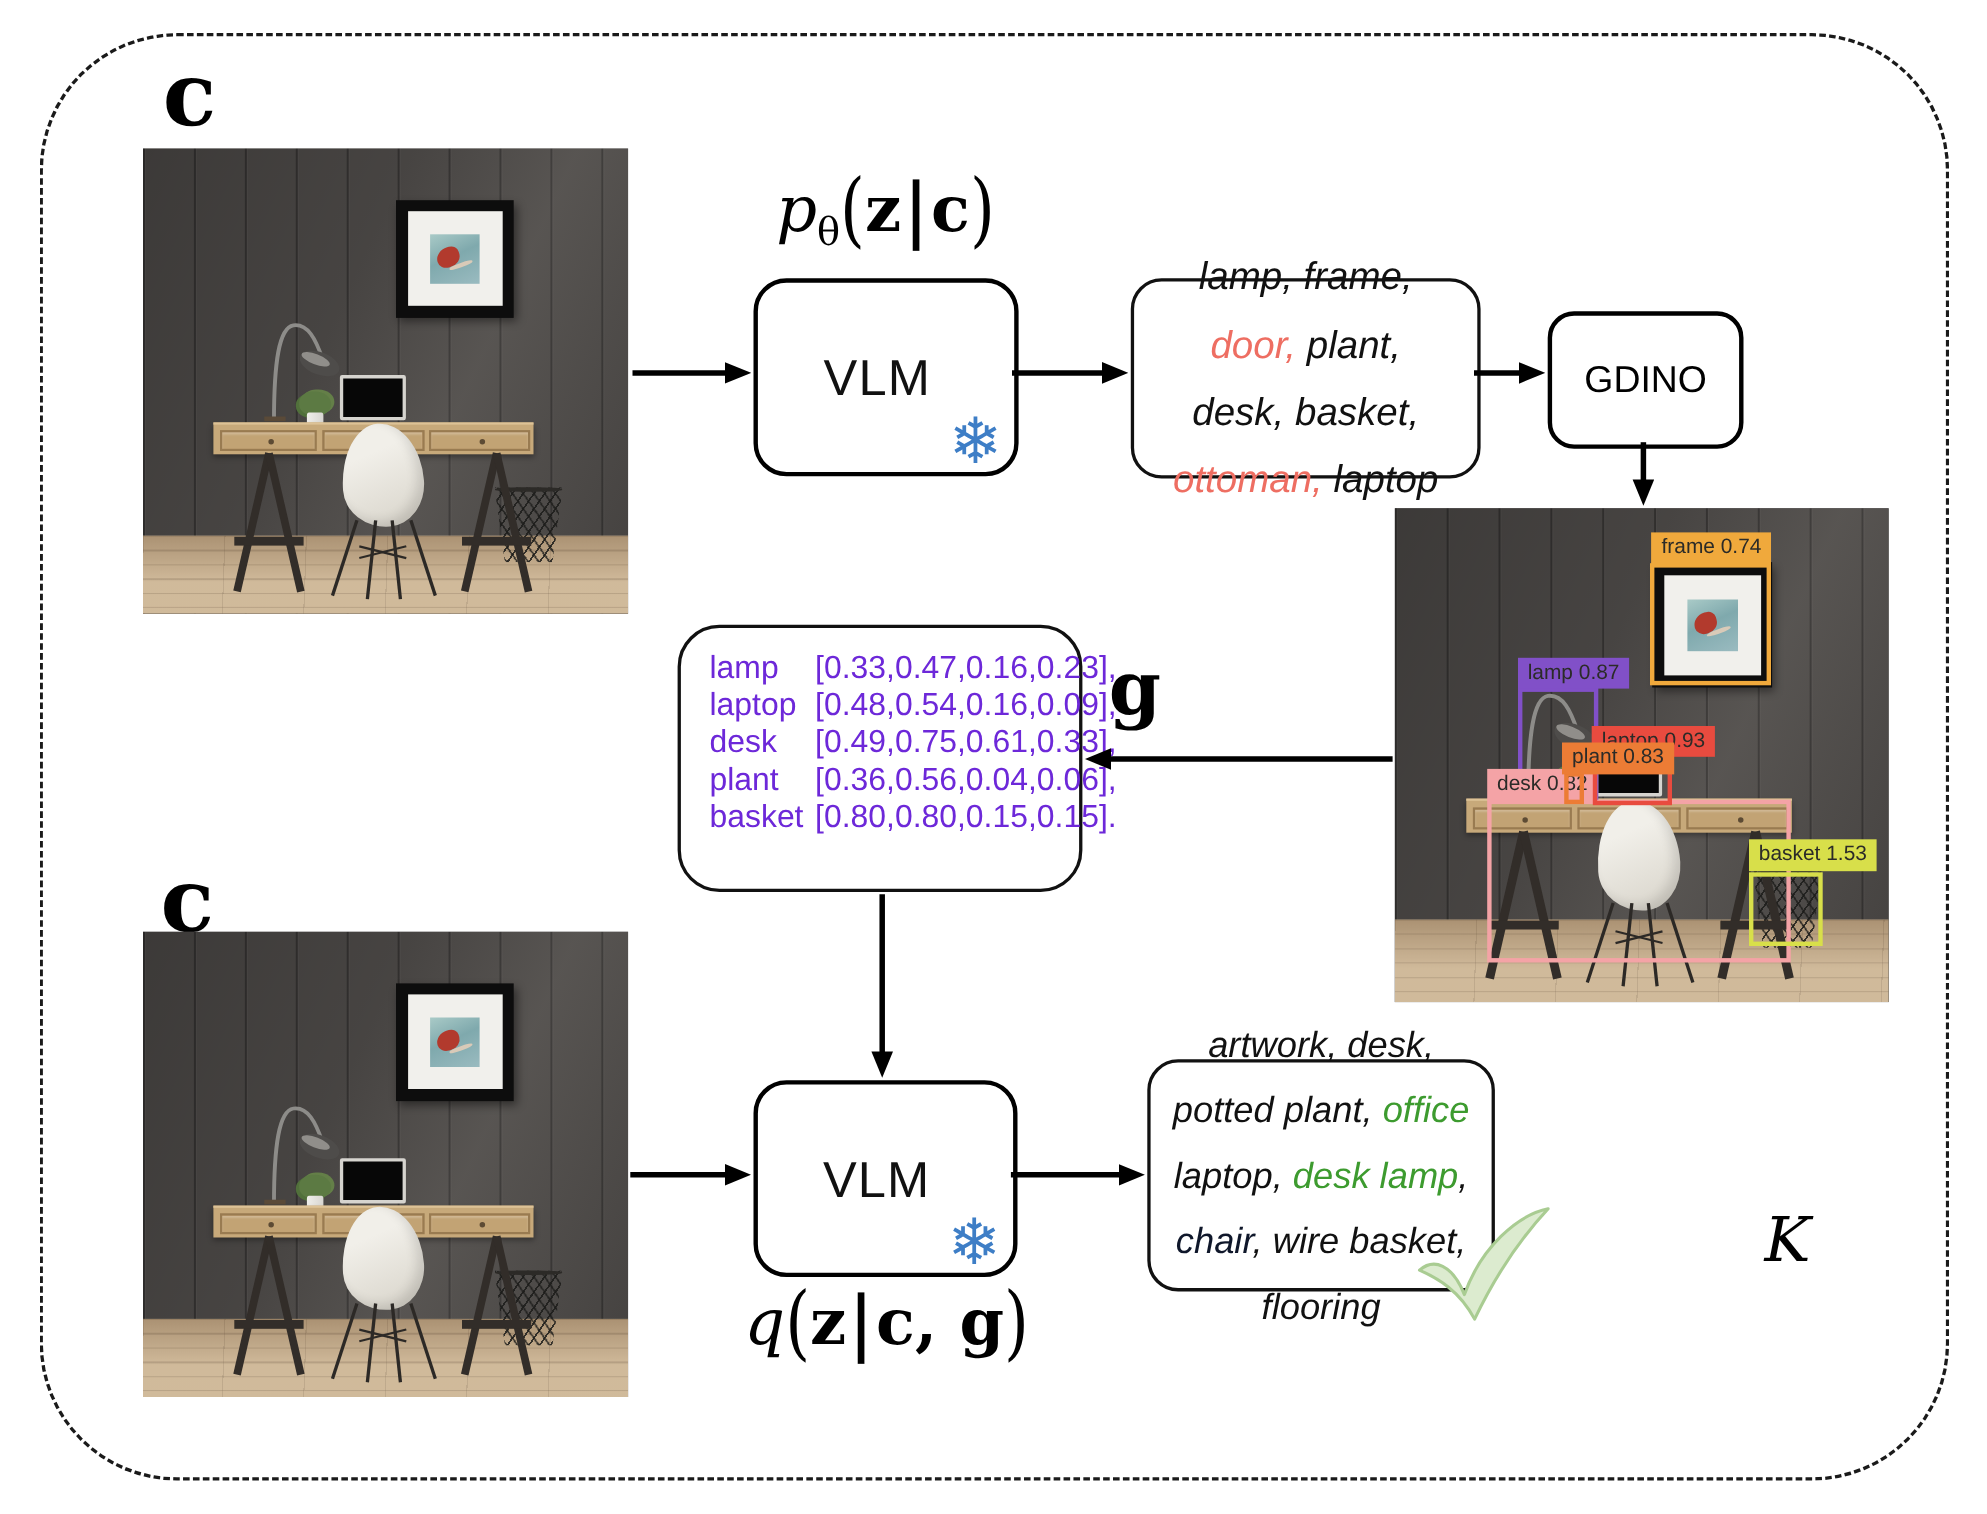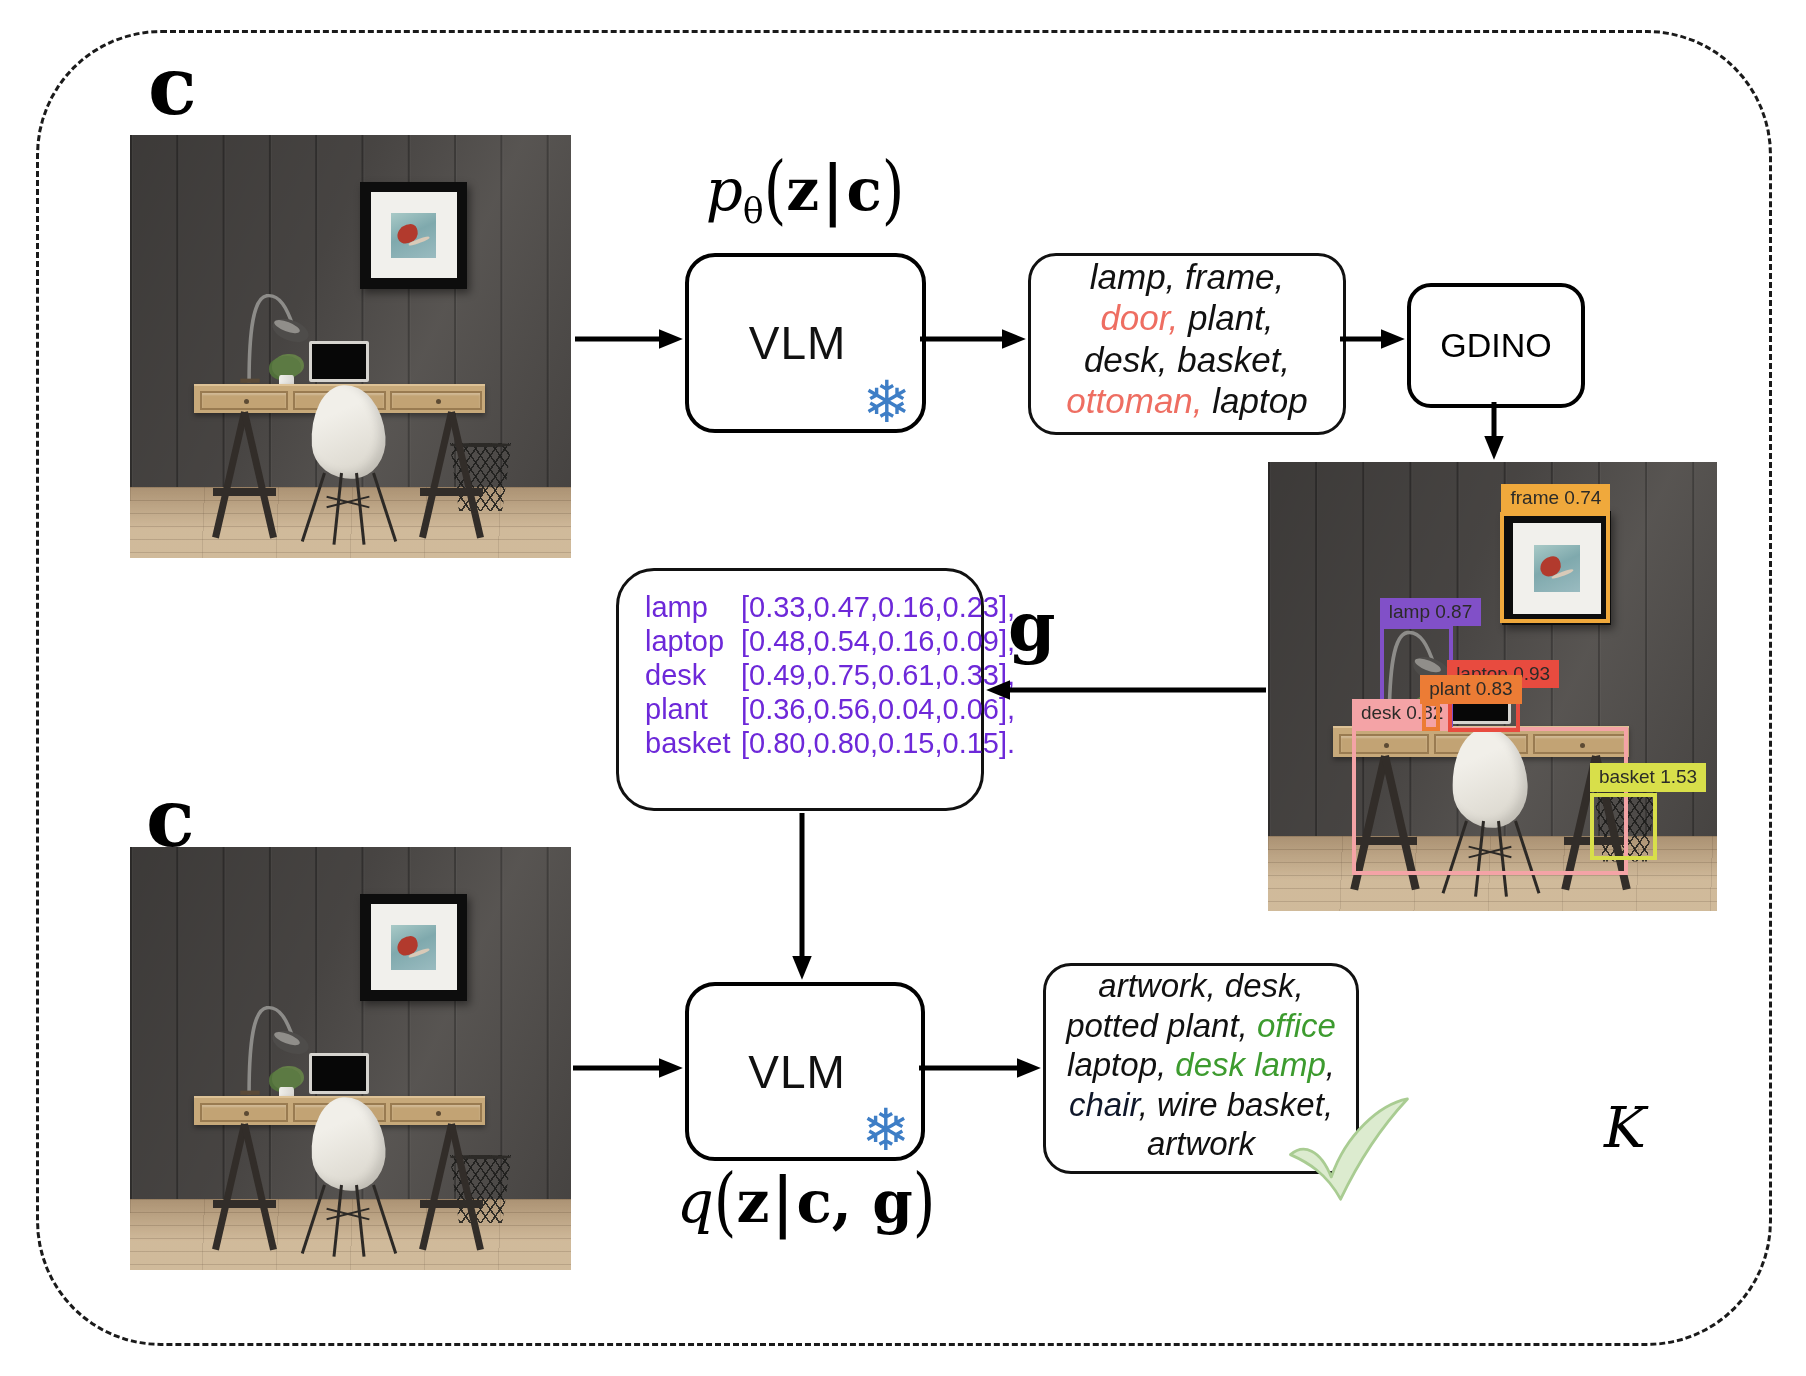--- a/index.html
+++ b/index.html
@@ -25,21 +25,21 @@
 
   
   .node{position:absolute;background:#fff;border:4px solid #000;border-radius:30px;
         display:flex;align-items:center;justify-content:center;}
   .vlm-box{font-size:46px;color:#111;letter-spacing:1px;}
   .vlm-box .vlm-text{margin-right:16px;}
   .snowflake{position:absolute;right:10px;bottom:-2px;font-size:58px;color:#3e7ec6;line-height:1;}
   .gdino-box{font-size:34px;border-radius:24px;}
 
   .bubble{position:absolute;background:#fff;border:3px solid #111;border-radius:28px;
-          display:flex;flex-direction:column;align-items:center;}
+          display:flex;flex-direction:column;align-items:center;justify-content:center;gap:20px;}
   .bubble .t-line{font-size:35px;font-style:italic;color:#111;line-height:1.18;text-align:center;white-space:pre;}
   .bubble-out .t-line{font-size:33px;line-height:1.2;}
 
   .grounding-box{position:absolute;background:#fff;border:3px solid #111;border-radius:38px;
                  padding:20px 0 0 26px;box-sizing:border-box;}
   .g-row{font-size:29px;color:#6d28d9;line-height:1.17;white-space:pre;}
   .g-row .g-name{display:inline-block;width:96px;}
 
   
   .arrows{position:absolute;left:0;top:0;pointer-events:none;}
@@ -348,21 +348,21 @@
 
   <div class="formula" style="left:636px;top:1168px;width:340px;">
     <span class="f-base">q</span><span class="f-paren">(</span><span class="f-bold">z</span><span class="f-bar">|</span><span class="f-bold">c</span><span class="f-bold">, </span><span class="f-bold">g</span><span class="f-paren">)</span>
   </div>
 
   <div class="bubble bubble-out" style="left:1043px;top:963px;width:310px;height:205px;">
       <div class="t-line"><span>artwork, desk,</span></div>
       <div class="t-line"><span>potted plant, </span><span style="color: rgb(61, 155, 47);">office</span></div>
       <div class="t-line"><span>laptop, </span><span style="color: rgb(61, 155, 47);">desk lamp</span><span>,</span></div>
       <div class="t-line"><span style="color: #0f172a;">chair</span><span>, wire basket,</span></div>
-      <div class="t-line"><span>artwork</span></div>
+      <div class="t-line"><span>flooring</span></div>
     </div>
 
   <svg class="check-svg" style="left:1283px;top:1095px;" width="130" height="110" viewBox="0 0 140 118">
     <path d="M8,64 C22,52 40,58 52,88 C68,42 104,10 134,4 C106,34 82,70 62,112 C47,84 26,72 8,64 Z" fill="#dcebcf" stroke="#a9cc92" stroke-width="3" stroke-linejoin="round"></path>
   </svg>
 
   <div class="math-serif k-label" style="left:1604px;top:1100px;">K</div>
 
   <svg class="arrows" width="1806" height="1376">
     <defs>

